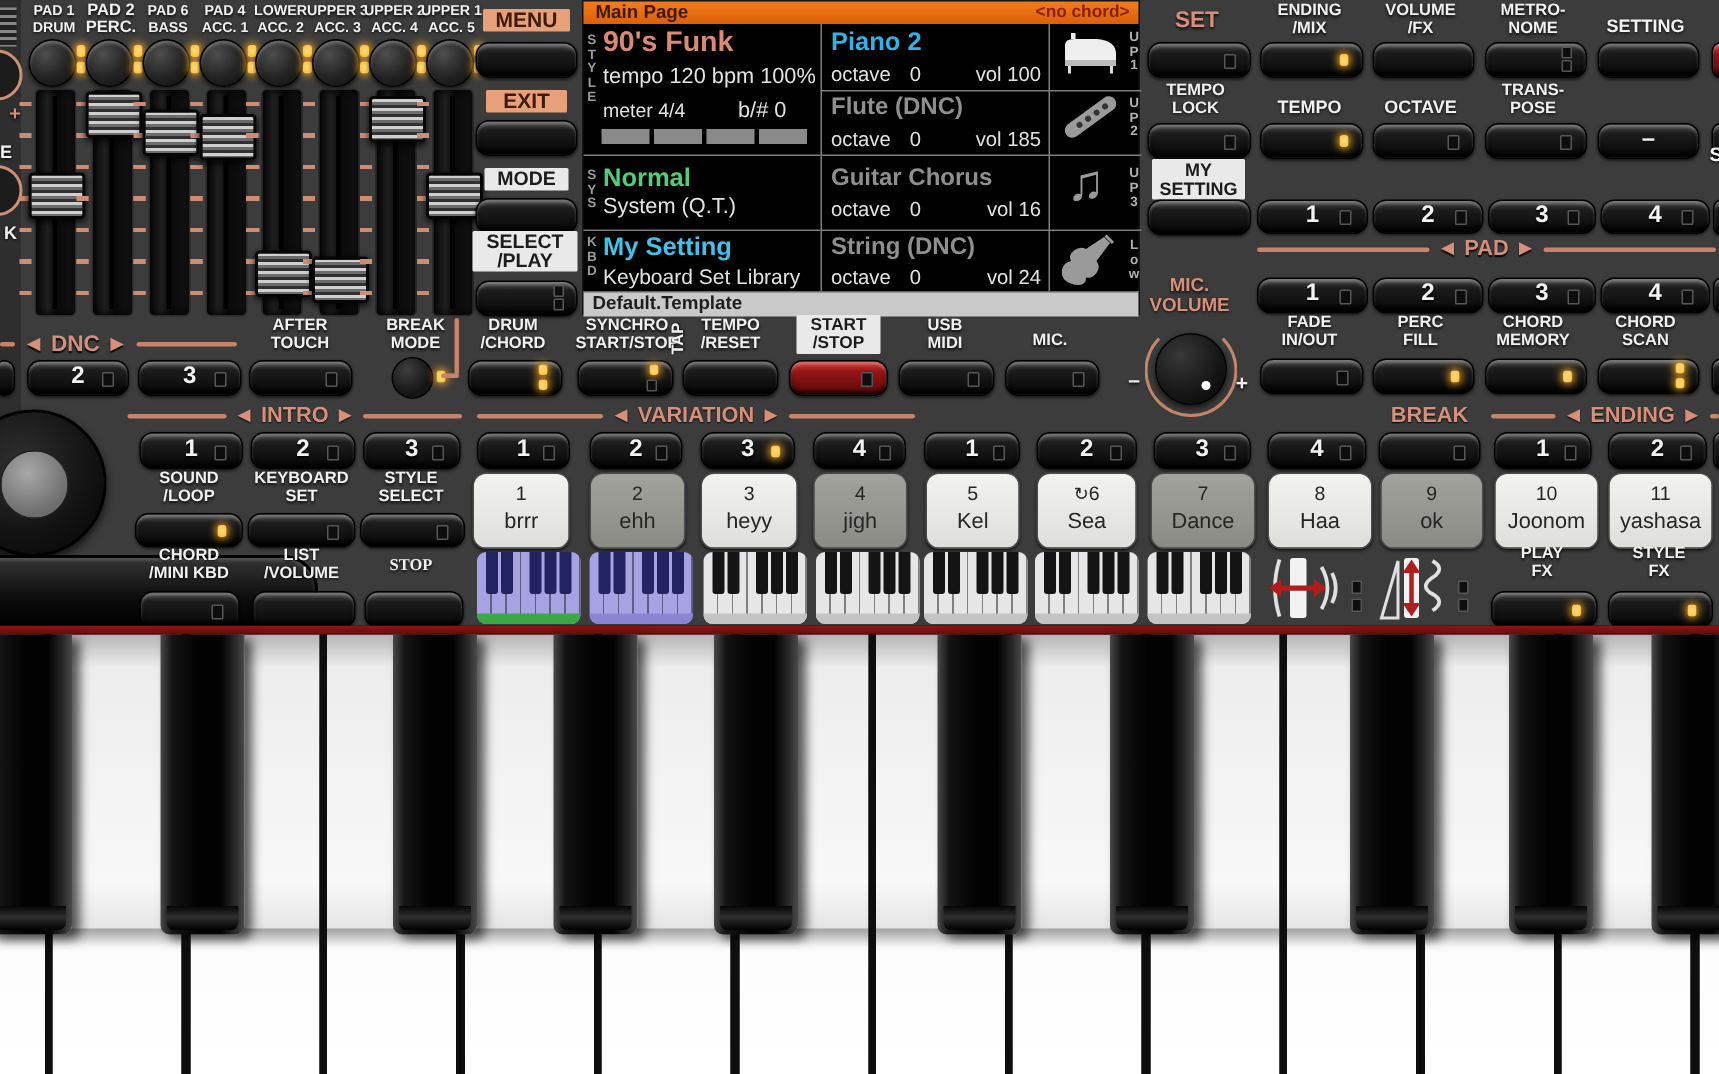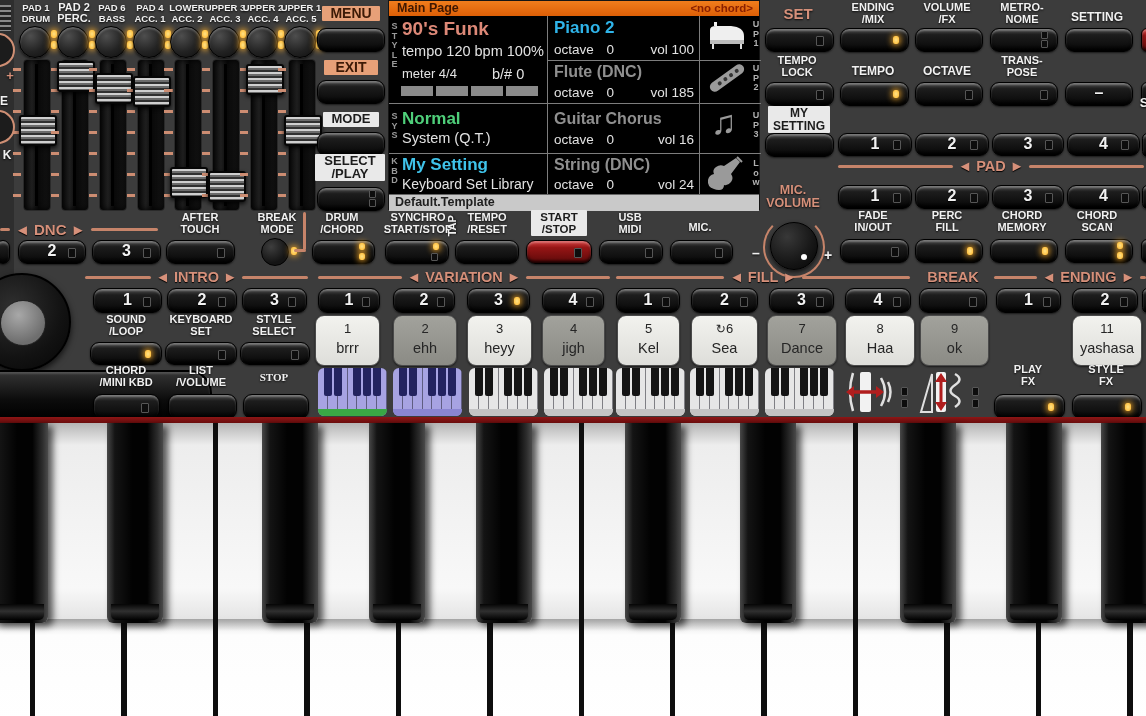--- a/index.html
+++ b/index.html
@@ -454,25 +454,20 @@
   <div class="hdr" style="left:318px;top:269px;width:292px;">
     <div class="ln"></div>
       <span>◄ VARIATION ►</span>
       <div class="ln"></div>
   </div>
   <div class="hdr" style="left:85px;top:269px;width:223px;">
     <div class="ln"></div>
       <span>◄ INTRO ►</span>
       <div class="ln"></div>
   </div>
-  <div class="hdr" style="left:616px;top:269px;width:294px;">
-    <div class="ln"></div>
-      <span>◄ FILL ►</span>
-      <div class="ln"></div>
-  </div>
   <div class="hdr" style="left:920px;top:269px;width:66px;justify-content:center;">
     <span>BREAK</span>
   </div>
   <div class="hdr" style="left:994px;top:269px;width:152px;">
     <div class="ln"></div>
       <span>◄ ENDING ►</span>
       <div class="ln" style="max-width:6px;"></div>
   </div>
 
   <div class="btn" style="left:93px;top:288px;width:67px;height:23px;">
@@ -591,20 +586,24 @@
       <span class="tnum">7</span>
       <span class="tname">Dance</span>
     </div>
   <div class="tile light" style="left:845px;width:68px;">
       <span class="tnum">8</span>
       <span class="tname">Haa</span>
     </div>
   <div class="tile dark" style="left:920px;width:67px;">
       <span class="tnum">9</span>
       <span class="tname">ok</span>
+    </div>
+  <div class="tile light" style="left:996px;width:68px;">
+      <span class="tnum">10</span>
+      <span class="tname">Joonom</span>
     </div>
   <div class="tile light" style="left:1072px;width:68px;">
       <span class="tnum">11</span>
       <span class="tname">yashasa</span>
     </div>
 
   <div class="minikb purple strip-green" style="left:318px;">
     <span class="mbk" style="left:9%;"></span>
       <span class="mbk" style="left:23%;"></span>
       <span class="mbk" style="left:51%;"></span>

